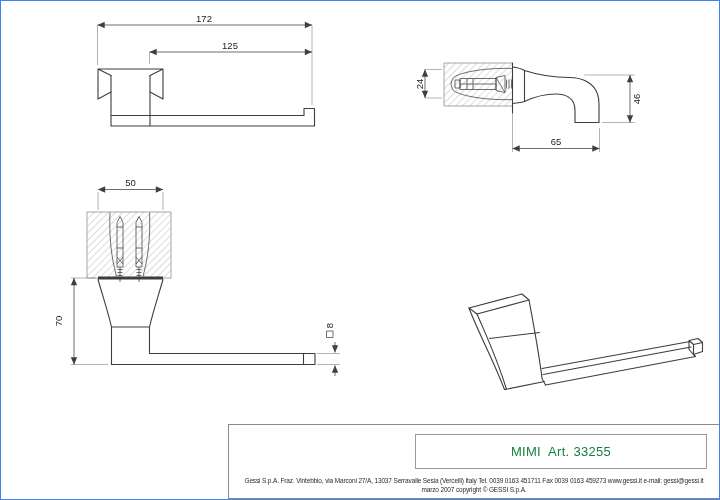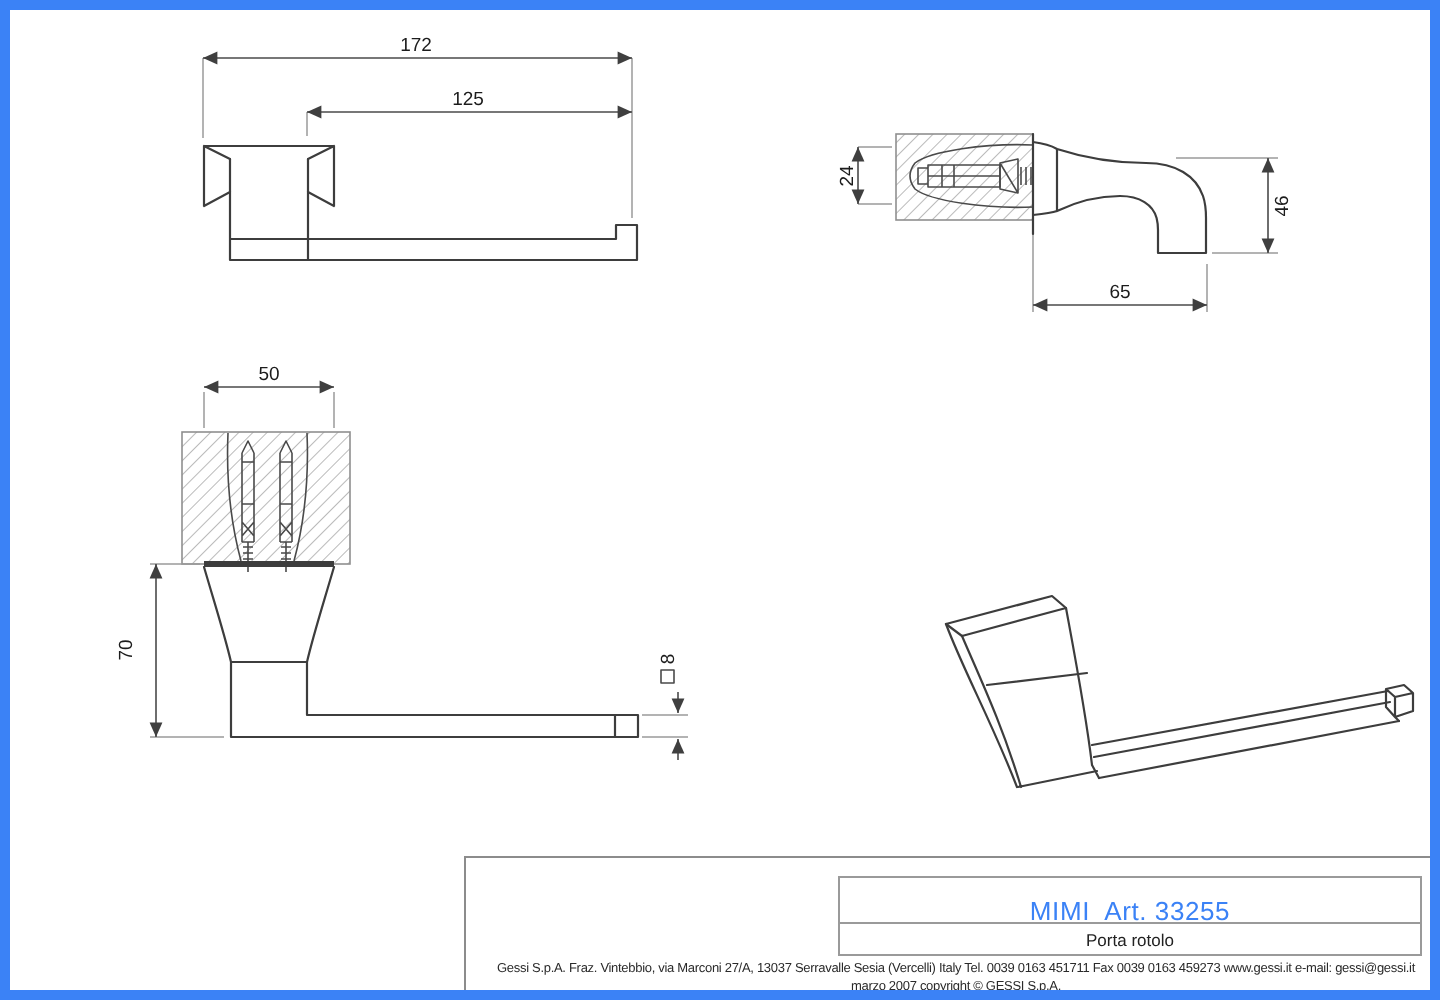--- a/index.html
+++ b/index.html
@@ -1,18 +1,18 @@
 <!DOCTYPE html>
 <html><head>
 <meta charset="utf-8">
 <style>
   html,body{margin:0;padding:0;background:#e8e8e8;}
   .page{
     position:relative;width:720px;height:500px;background:#ffffff;
-    border:5px solid #3b82f6;box-sizing:border-box;overflow:hidden;
+    border:1px solid #3b82f6;box-sizing:border-box;overflow:hidden;
     font-family:"Liberation Sans",sans-serif;
   }
   svg.drawing{position:absolute;left:0;top:0;}
   .obj{fill:none;stroke:#3d3d3d;stroke-width:1.1;stroke-linejoin:round;stroke-linecap:round;}
   .obj2{fill:none;stroke:#4a4a4a;stroke-width:0.8;stroke-linejoin:round;}
   .ext{fill:none;stroke:#9b9b9b;stroke-width:0.75;}
   .dim{fill:none;stroke:#4a4a4a;stroke-width:0.8;}
   .dimtext{font-family:"Liberation Sans",sans-serif;font-size:9.5px;fill:#1c1c1c;text-anchor:middle;}
   .hatchrect{fill:url(#hatch);stroke:#8f8f8f;stroke-width:0.8;}
   .solidbar{fill:#3d3d3d;stroke:none;}
@@ -20,21 +20,21 @@
   .titleblock{
     position:absolute;left:227px;top:423px;width:492px;height:75px;
     border:1px solid #8c8c8c;box-sizing:border-box;background:#fff;
   }
   .logo{position:absolute;left:8px;top:11px;width:195px;height:46px;}
   .tb-box{
     position:absolute;left:186px;width:292px;border:1px solid #9a9a9a;
     box-sizing:border-box;display:flex;align-items:center;justify-content:center;
     background:#fff;
   }
-  .tb-box.art{top:9px;height:35px;font-size:13px;color:#3b82f6;letter-spacing:.3px;}
+  .tb-box.art{top:9px;height:35px;font-size:13px;color:#15803d;letter-spacing:.3px;}
   .tb-box.art span{white-space:pre;}
   .tb-box.desc{top:32px;height:17px;font-size:8.5px;color:#222;}
   .addr{
     position:absolute;left:2px;right:2px;text-align:center;color:#2a2a2a;
     font-size:6.5px;letter-spacing:-0.15px;white-space:nowrap;
   }
   .addr.l1{top:52px;}
   .addr.l2{top:61px;}
 </style>
 </head>
@@ -137,21 +137,18 @@
                M688,339.5 V348.5 L692.5,353.5 M692.5,353.5 L694.5,355.5"></path>
     </g>
   </svg>
 
   <div class="titleblock">
 
 
     <div class="tb-box art">
       <span>MIMI  Art. 33255</span>
     </div>
-    <div class="tb-box desc">
-      <span>Porta rotolo</span>
-    </div>
 
     <div class="addr l1">Gessi S.p.A. Fraz. Vintebbio, via Marconi 27/A, 13037 Serravalle Sesia  (Vercelli) Italy Tel. 0039 0163 451711 Fax 0039 0163 459273 www.gessi.it  e-mail: gessi@gessi.it</div>
     <div class="addr l2">marzo 2007 copyright © GESSI S.p.A.</div>
   </div>
 
 </div>
 
 </body></html>

